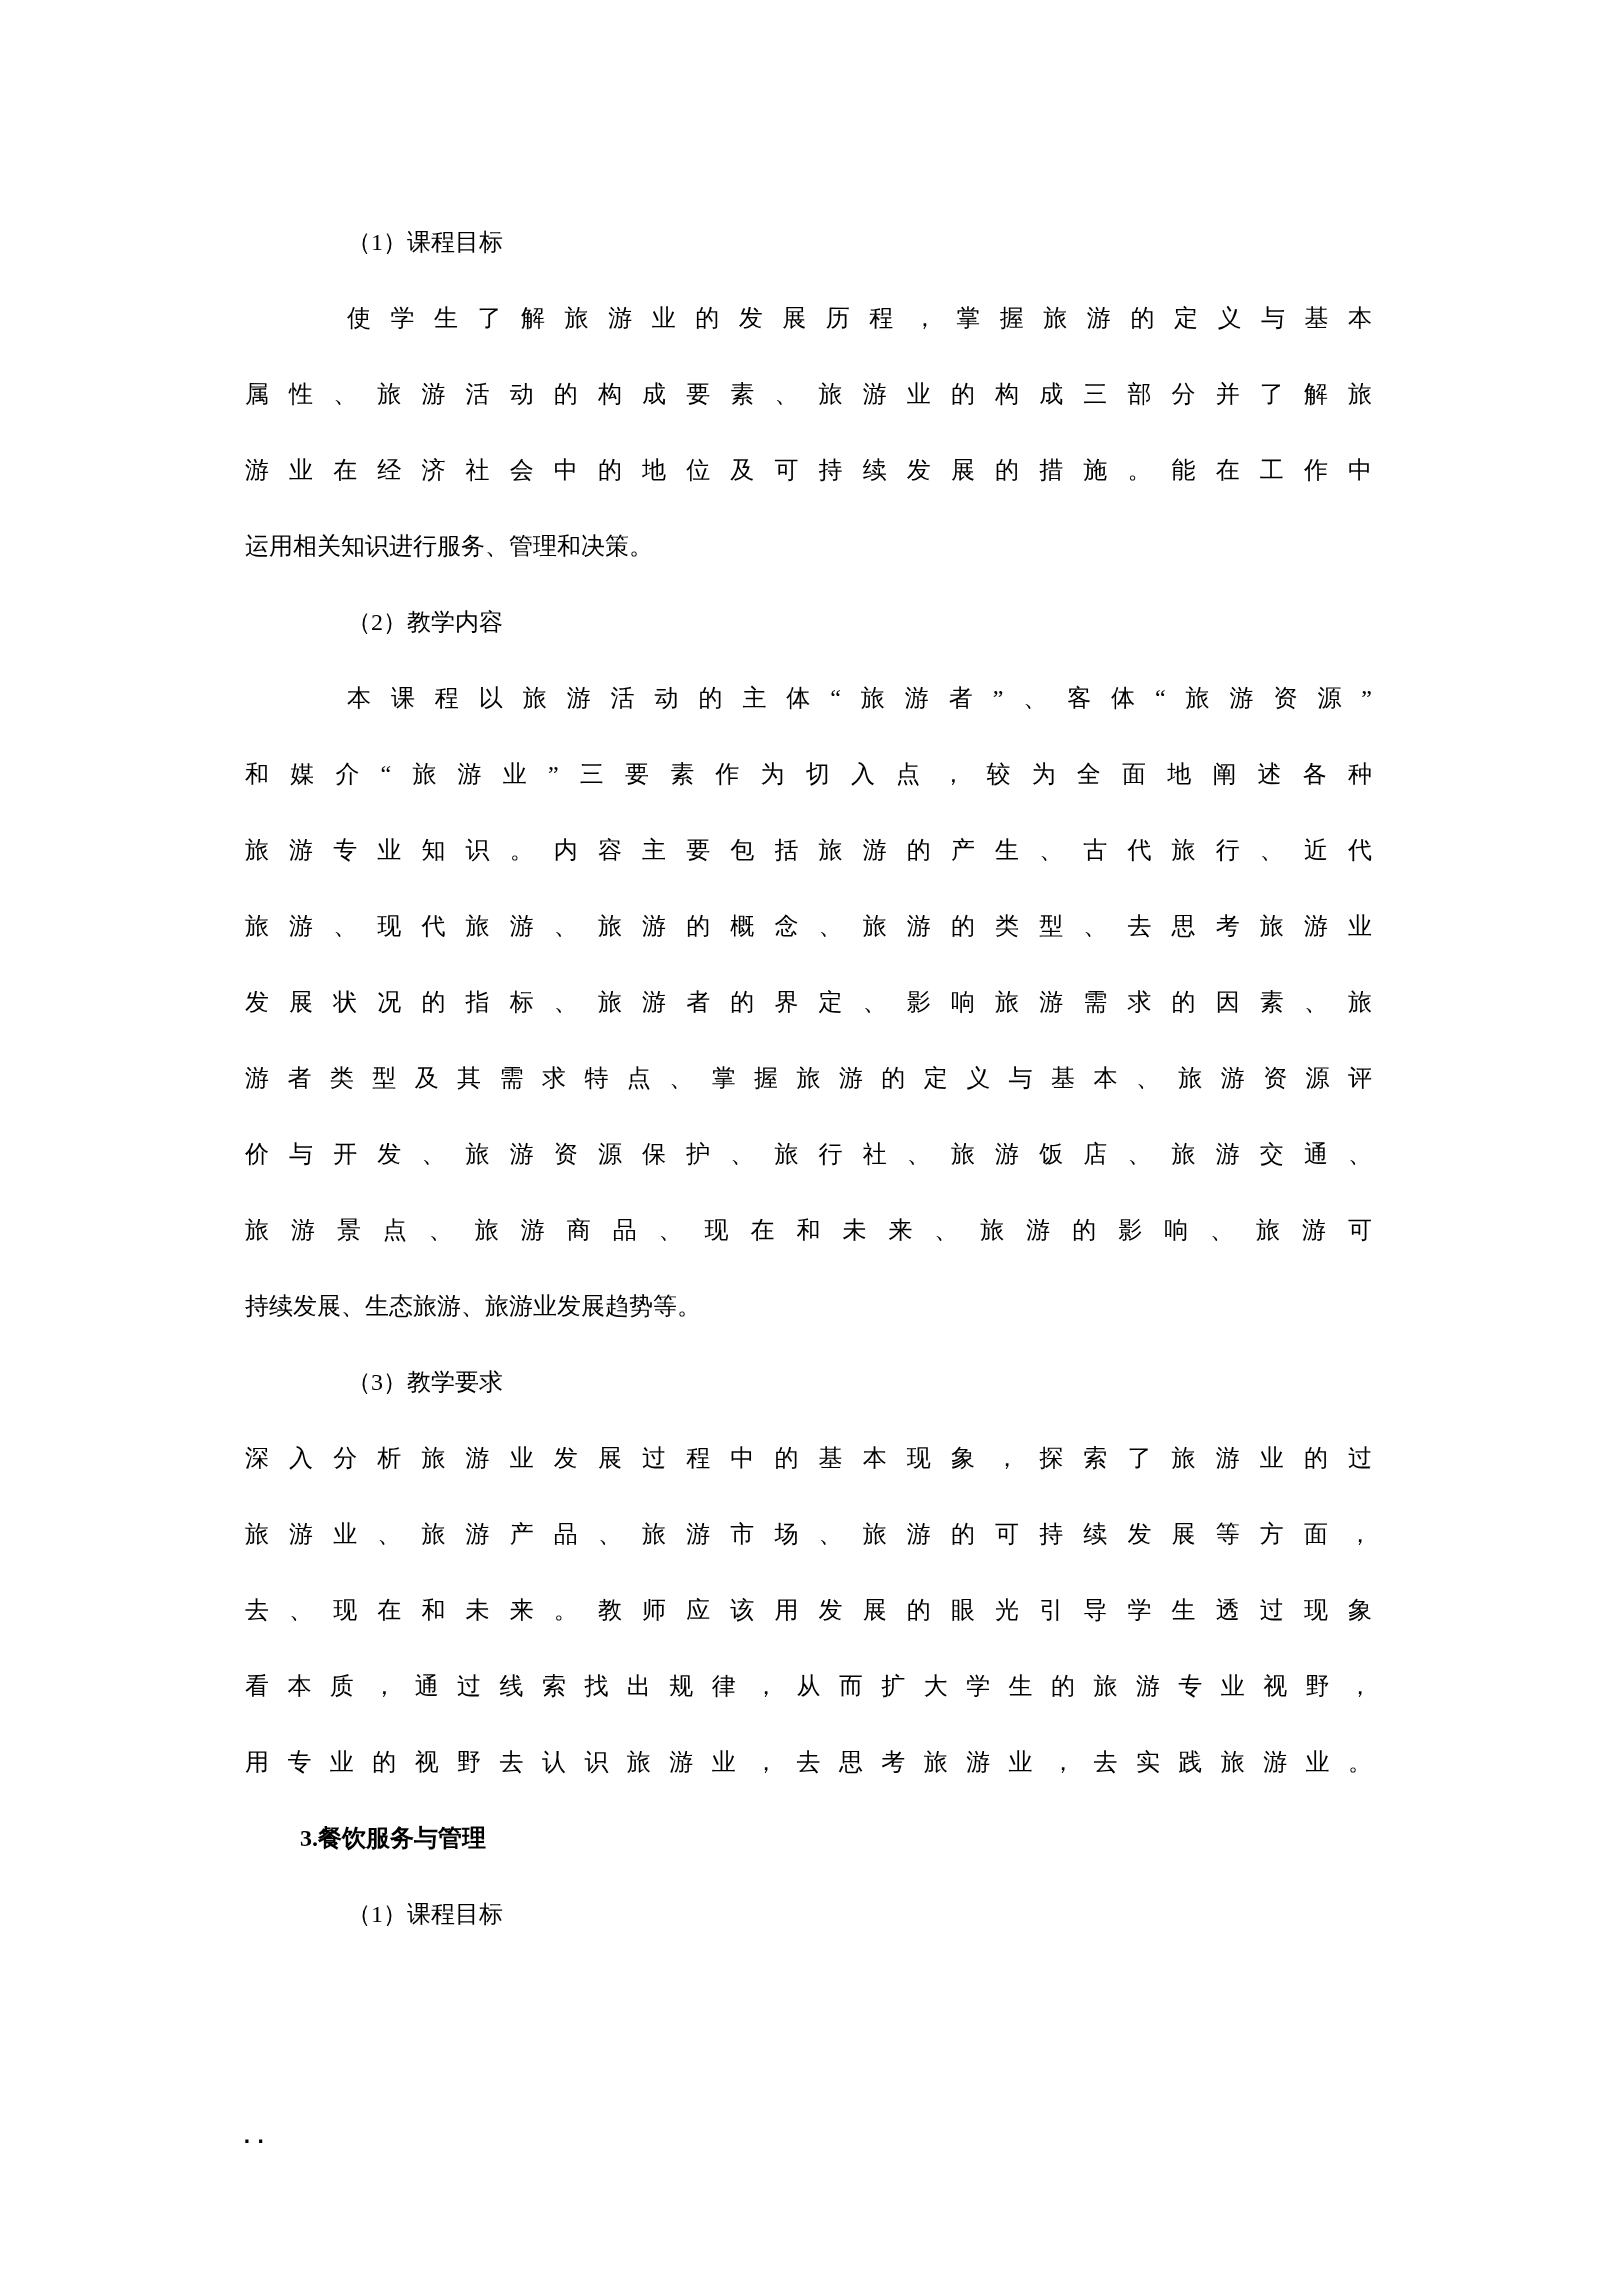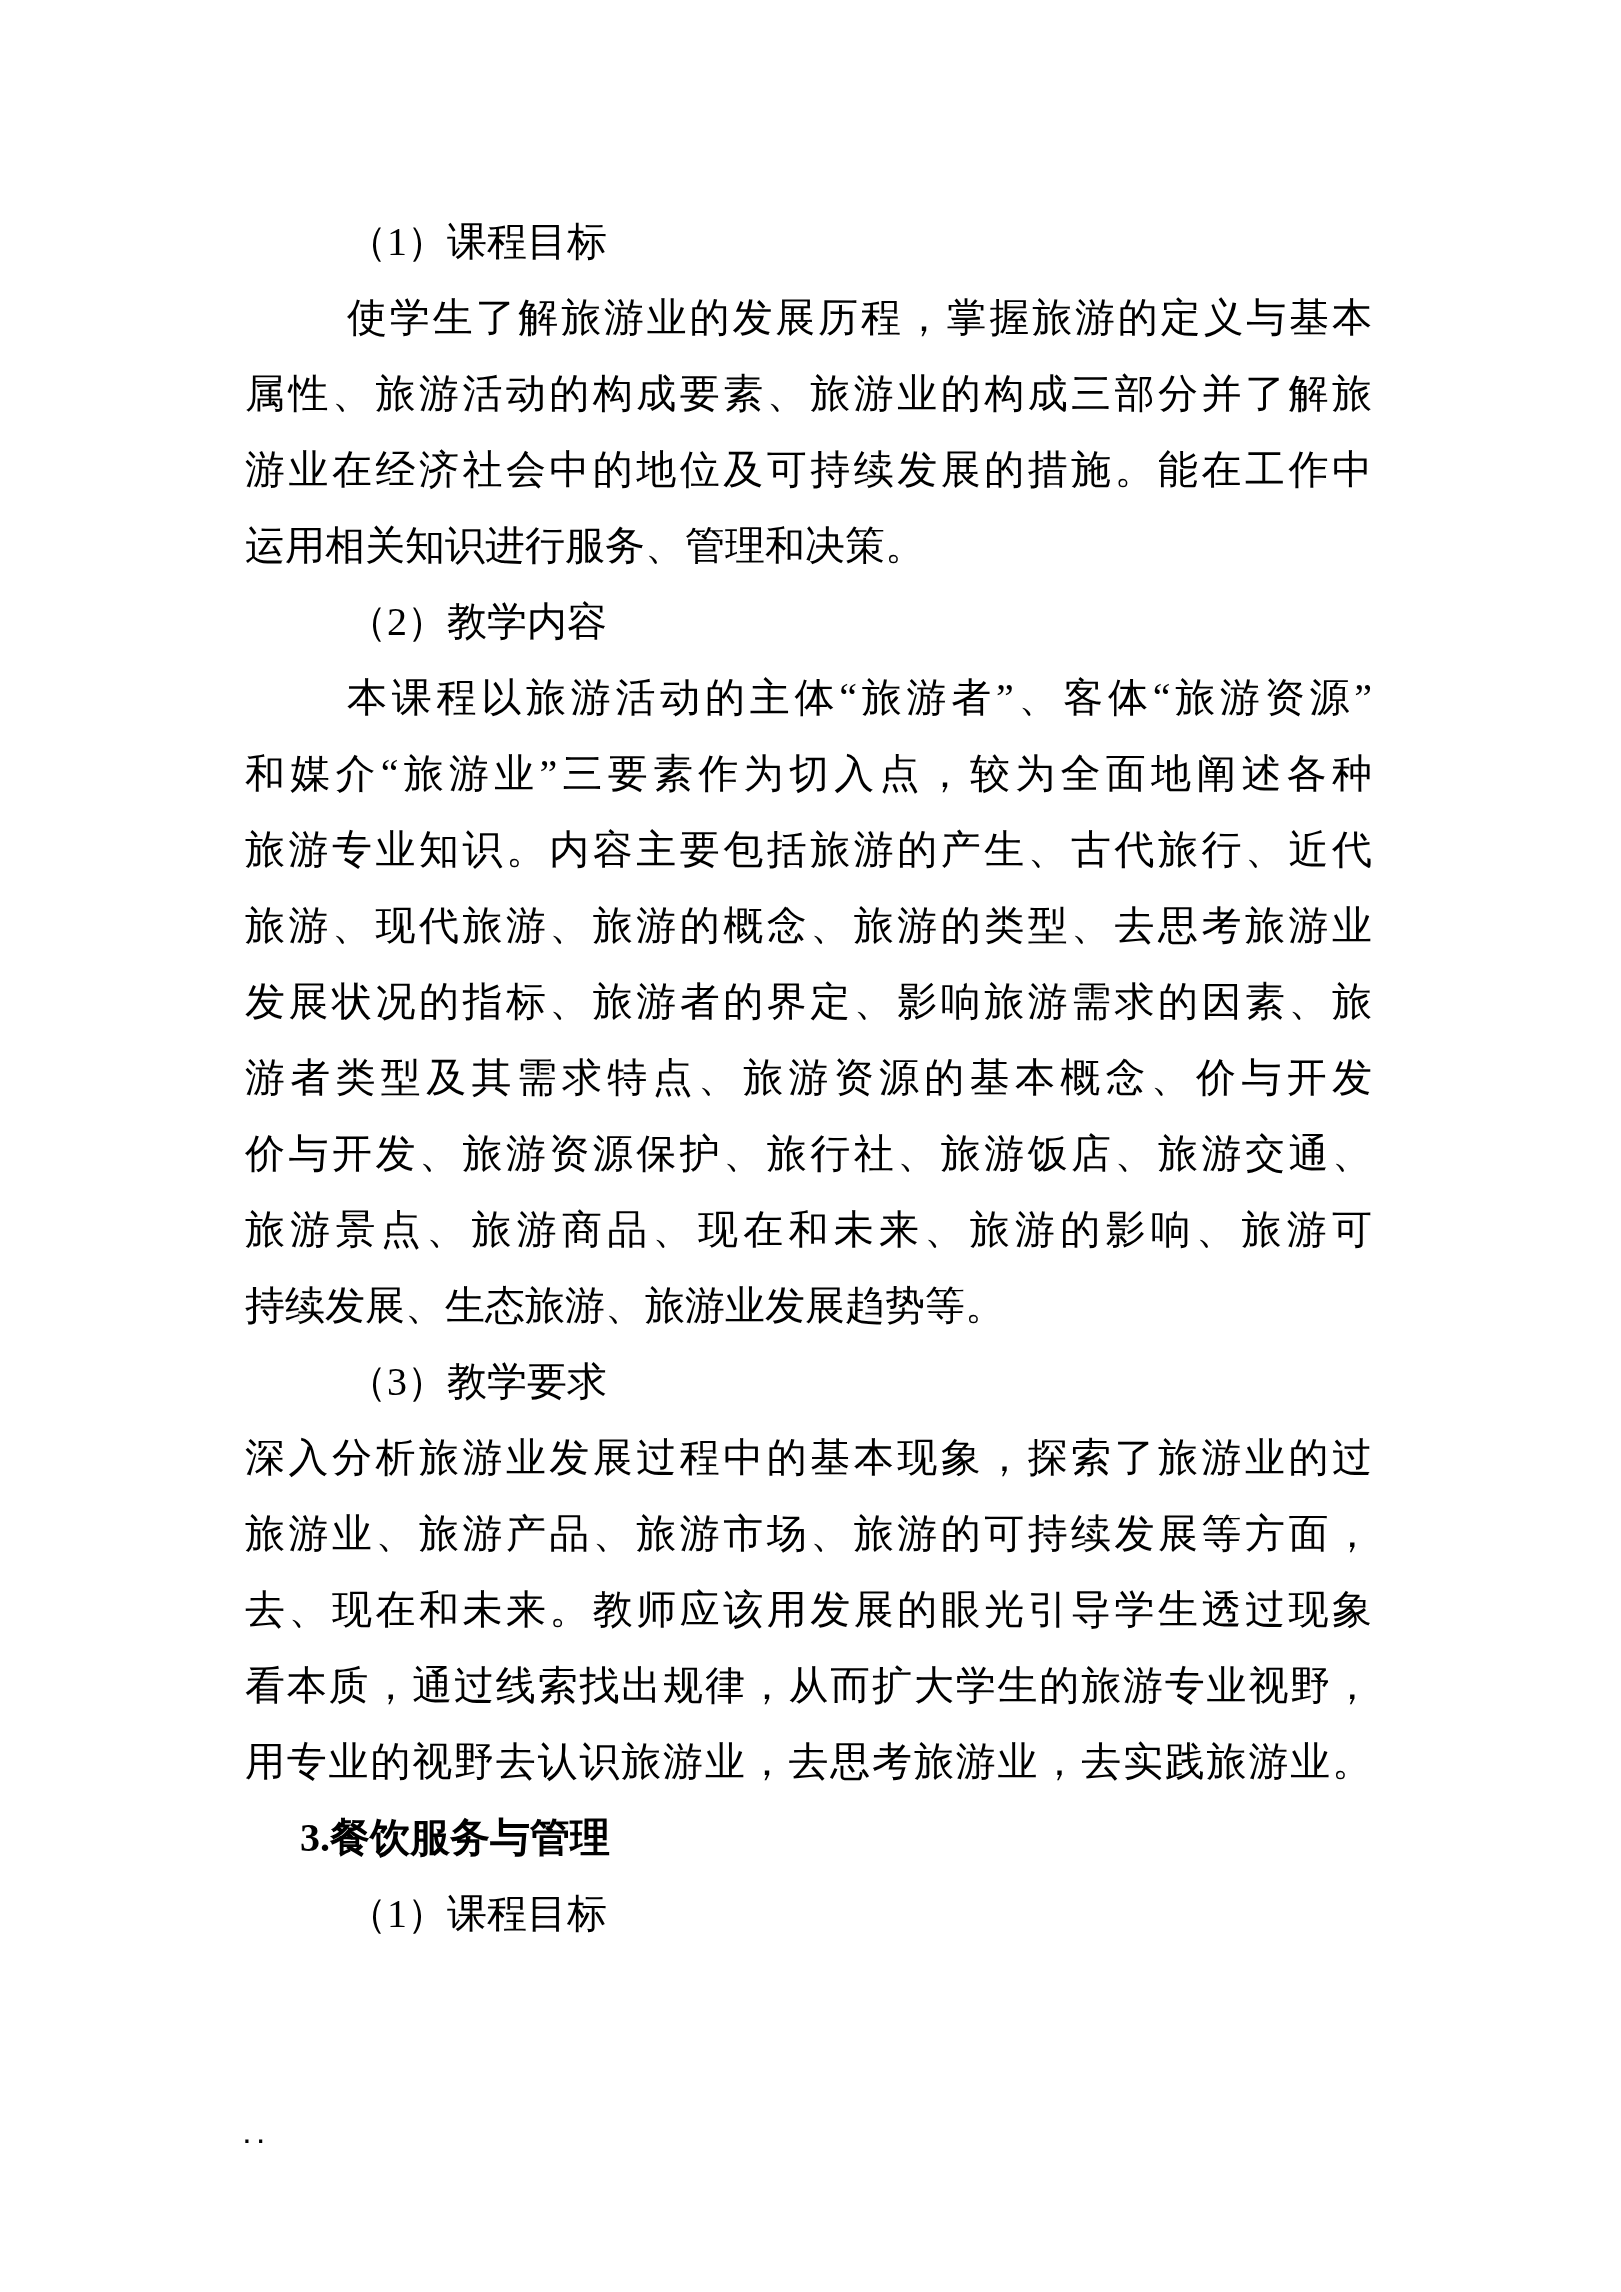--- a/index.html
+++ b/index.html
@@ -16,21 +16,21 @@
     font-family: "Liberation Serif", "DejaVu Serif", serif;
     color: #000000;
   }
   .text-block {
     position: absolute;
     left: 245px;
     top: 204px;
     width: 1127px;
   }
   .line {
-    font-size: 40px;
+    font-size: 24px;
     line-height: 76px;
     text-align: left;
     color: #000000;
     text-justify: inter-character;
   }
   .line.justify {
     text-align: justify;
     text-align-last: justify;
   }
   .line.indent-para {
@@ -62,21 +62,21 @@
       <div class="line justify indent-para">使学生了解旅游业的发展历程，掌握旅游的定义与基本</div>
       <div class="line justify">属性、旅游活动的构成要素、旅游业的构成三部分并了解旅</div>
       <div class="line justify">游业在经济社会中的地位及可持续发展的措施。能在工作中</div>
       <div class="line">运用相关知识进行服务、管理和决策。</div>
       <div class="line indent-para">（2）教学内容</div>
       <div class="line justify indent-para">本课程以旅游活动的主体“旅游者”、客体“旅游资源”</div>
       <div class="line justify">和媒介“旅游业”三要素作为切入点，较为全面地阐述各种</div>
       <div class="line justify">旅游专业知识。内容主要包括旅游的产生、古代旅行、近代</div>
       <div class="line justify">旅游、现代旅游、旅游的概念、旅游的类型、去思考旅游业</div>
       <div class="line justify">发展状况的指标、旅游者的界定、影响旅游需求的因素、旅</div>
-      <div class="line justify">游者类型及其需求特点、旅游资源的基本概念、价与开发</div>
+      <div class="line justify">游者类型及其需求特点、掌握旅游的定义与基本、旅游资源评</div>
       <div class="line justify">价与开发、旅游资源保护、旅行社、旅游饭店、旅游交通、</div>
       <div class="line justify">旅游景点、旅游商品、现在和未来、旅游的影响、旅游可</div>
       <div class="line">持续发展、生态旅游、旅游业发展趋势等。</div>
       <div class="line indent-para">（3）教学要求</div>
       <div class="line justify">深入分析旅游业发展过程中的基本现象，探索了旅游业的过</div>
       <div class="line justify">旅游业、旅游产品、旅游市场、旅游的可持续发展等方面，</div>
       <div class="line justify">去、现在和未来。教师应该用发展的眼光引导学生透过现象</div>
       <div class="line justify">看本质，通过线索找出规律，从而扩大学生的旅游专业视野，</div>
       <div class="line justify">用专业的视野去认识旅游业，去思考旅游业，去实践旅游业。</div>
       <div class="line indent-num bold">3.餐饮服务与管理</div>

